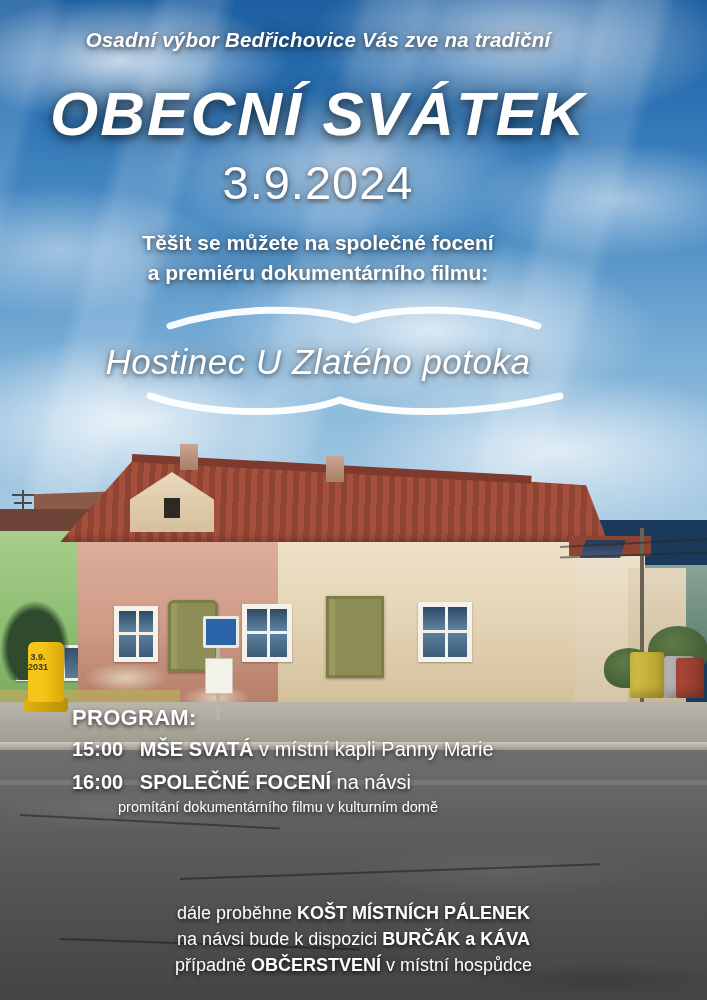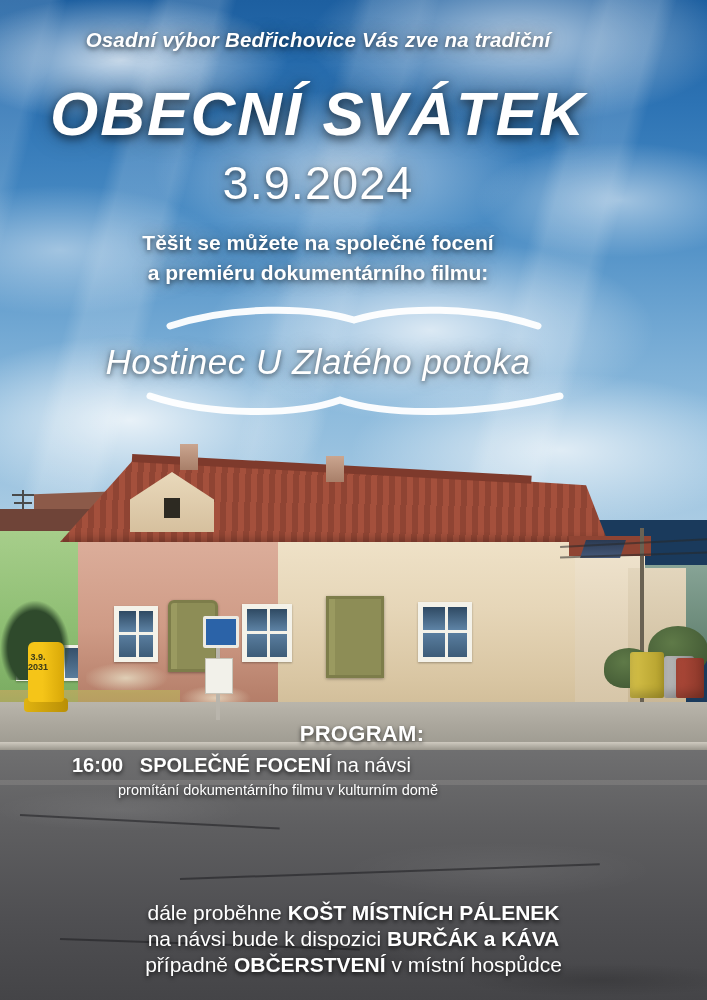--- a/index.html
+++ b/index.html
@@ -293,45 +293,44 @@
   .swoosh svg { display: block; }
 
   
   .program {
     position: absolute;
     left: 72px; top: 705px; width: 580px;
     text-align: left;
     text-shadow: 0 2px 4px rgba(0,0,0,.7);
   }
   .program h3 {
-    margin: 16px 0 6px 0;
+    margin: 0 0 6px 0;
     font-size: 22px;
     font-weight: bold;
     letter-spacing: .3px;
-    text-align: center;
   }
   .prow {
     margin: 0 0 9px 0;
     font-size: 20px;
     line-height: 24px;
     white-space: nowrap;
   }
   .prow .time { font-weight: bold; }
   .prow .big { font-weight: bold; }
   .prow .norm { font-weight: normal; }
   .subnote {
     margin: -4px 0 16px 46px;
     font-size: 14.5px;
     font-weight: normal;
   }
   .footer {
     position: absolute;
     left: 0; top: 900px; width: 707px;
     text-align: center;
-    font-size: 21px;
+    font-size: 18px;
     line-height: 26px;
     text-shadow: 0 2px 4px rgba(0,0,0,.75);
   }
   .footer .b { font-weight: bold; }
   .footer .n { font-weight: normal; }
 </style>
 </head>
 <body>
 
 <div id="poster">
@@ -443,20 +442,26 @@
   <div class="venue txt">Hostinec U Zlatého potoka</div>
   <div class="swoosh" style="top:392px;">
     <svg width="707" height="26" viewBox="0 0 707 26">
       <path d="M150 4 C 210 24, 296 24, 340 8 C 386 24, 474 24, 560 4" fill="none" stroke="#ffffff" stroke-width="7" stroke-linecap="round" opacity="0.95"></path>
     </svg>
   </div>
 
   <div class="program">
     <h3>PROGRAM:</h3>
 
+    <p class="prow">
+      <span class="time">15:00</span>
+      &nbsp;
+      <span class="big">MŠE SVATÁ</span>
+      <span class="norm">v místní kapli Panny Marie</span>
+    </p>
 
     <p class="prow">
       <span class="time">16:00</span>
       &nbsp;
       <span class="big">SPOLEČNÉ FOCENÍ</span>
       <span class="norm">na návsi</span>
     </p>
 
     <p class="subnote">promítání dokumentárního filmu v kulturním domě</p>
   </div>

